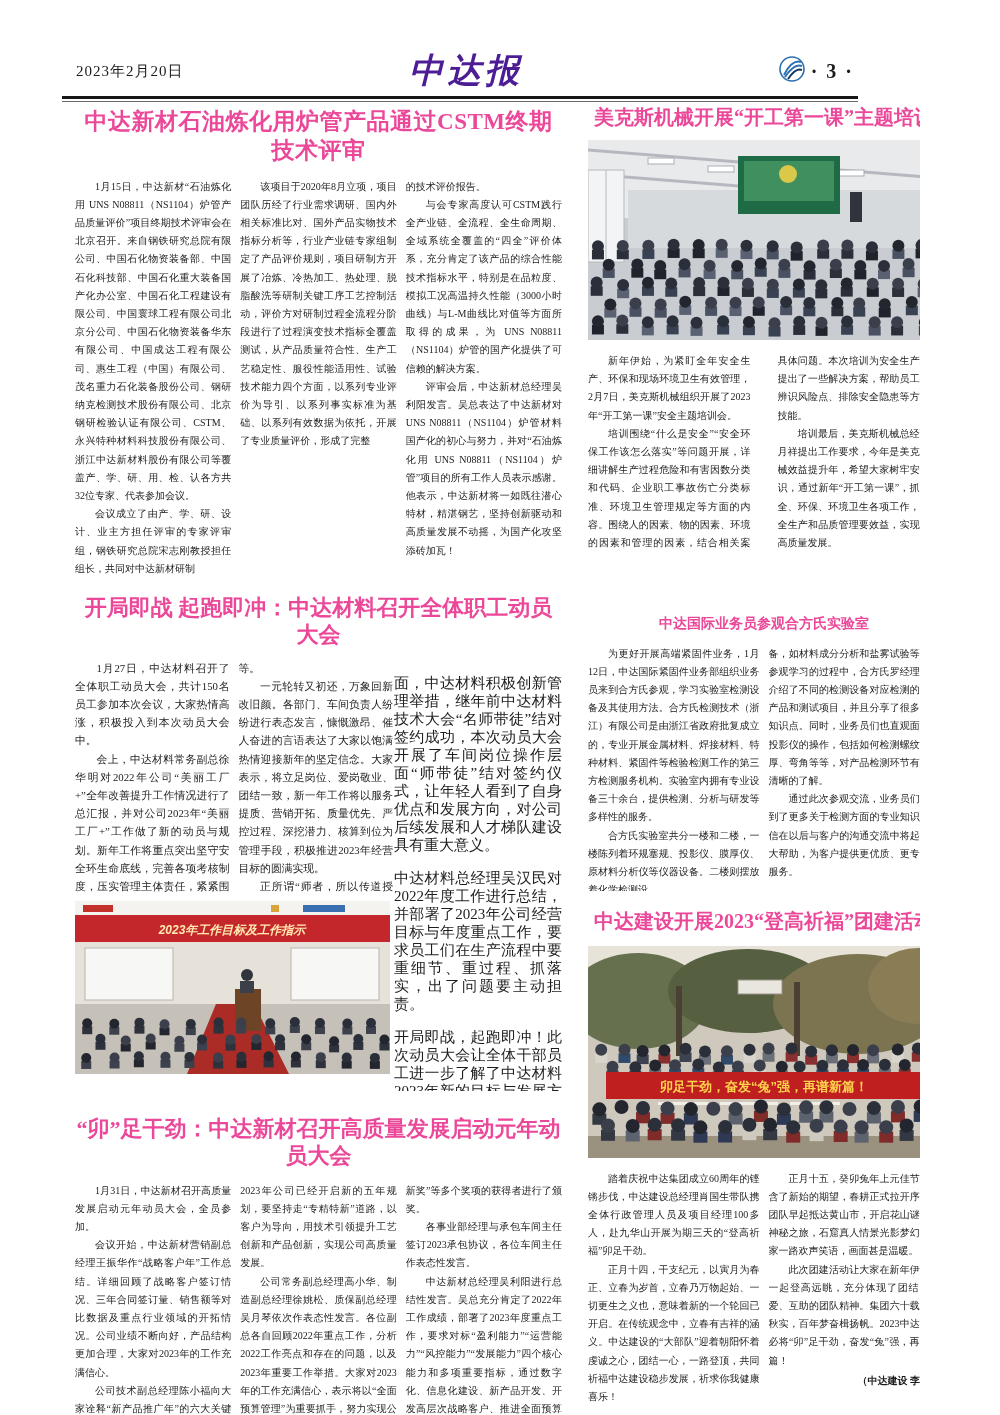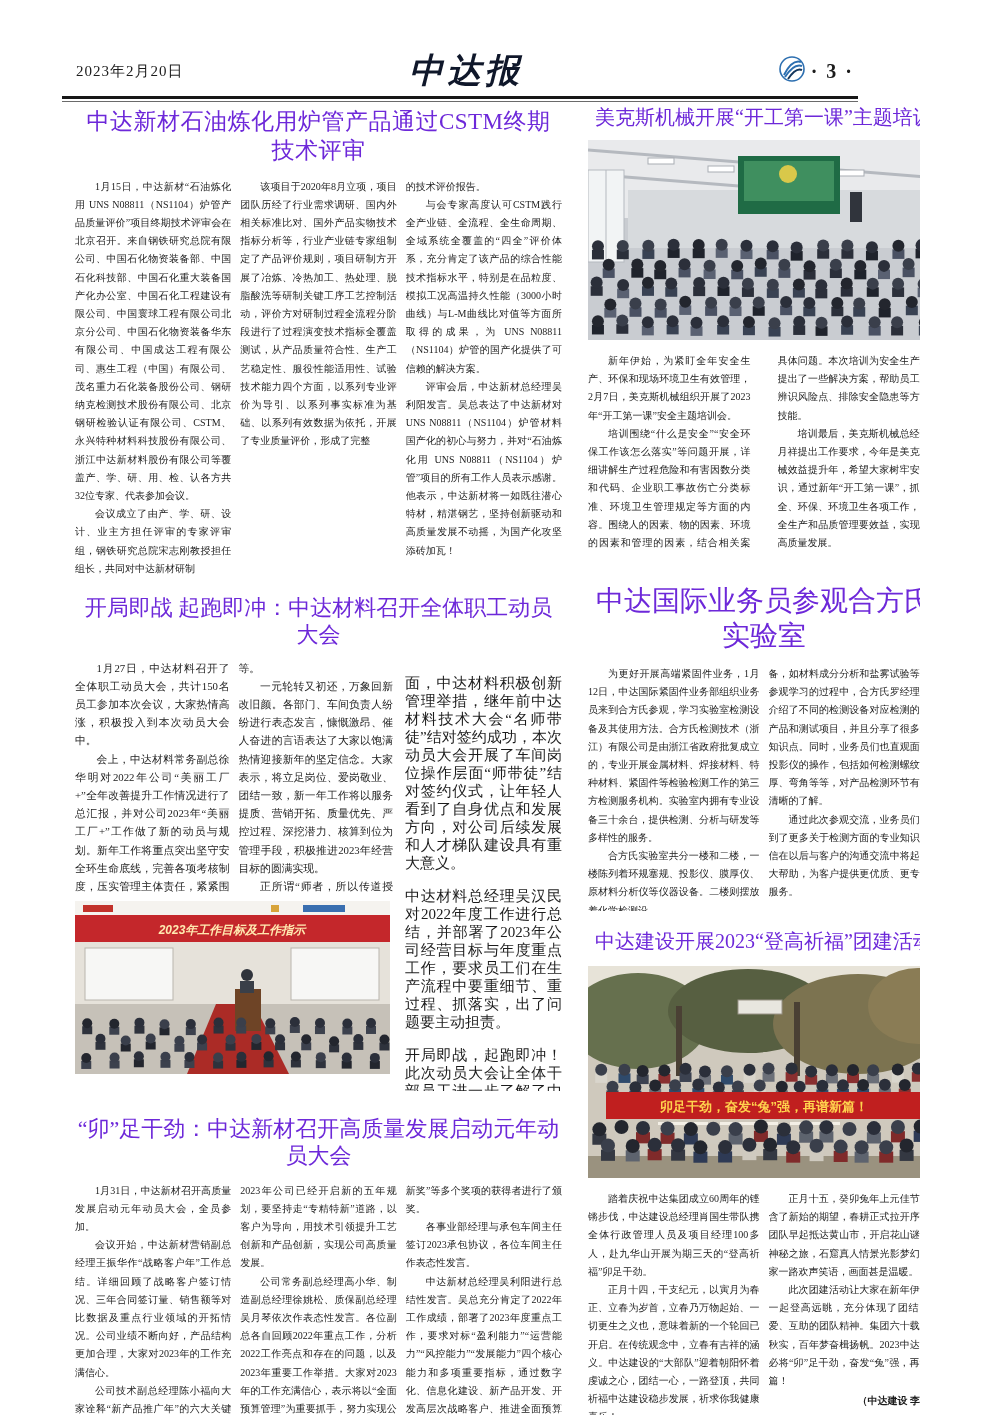--- a/index.html
+++ b/index.html
@@ -2,47 +2,47 @@
 <html><head>
 <meta charset="utf-8">
 <style>
   html,body{margin:0;padding:0;background:#ffffff;}
   .page{position:relative;width:920px;height:1415px;background:#fff;overflow:hidden;
         font-family:"Liberation Serif","DejaVu Serif",serif;color:#1c1c1c;}
   
   .hdr{position:absolute;left:62px;right:62px;top:48px;height:44px;}
   .hdr-date{position:absolute;left:14px;top:14px;font-size:15px;letter-spacing:1px;}
   .hdr-mast{position:absolute;left:12px;right:0;top:0;text-align:center;font-size:34px;font-weight:bold;
-            font-style:italic;color:#0f172a;letter-spacing:4px;}
+            font-style:italic;color:#4c1d95;letter-spacing:4px;}
   .hdr-right{position:absolute;right:4px;top:8px;display:flex;align-items:center;gap:6px;}
   .hdr-page{font-size:20px;font-weight:bold;letter-spacing:2px;}
   .rule{position:absolute;left:62px;right:62px;top:96px;border-top:3px solid #171717;}
   .rule2{position:absolute;left:62px;right:62px;top:101px;border-top:1px solid #6a6a6a;}
   
   .lcol{position:absolute;left:75px;top:108px;width:487px;}
   .rcol{position:absolute;left:588px;top:105px;width:352px;}
-  h2{margin:0;text-align:center;font-weight:normal;color:#6d28d9;line-height:1.25;}
+  h2{margin:0;text-align:center;font-weight:bold;color:#ec4899;line-height:1.25;}
   .h-a1{font-size:23px;letter-spacing:0.5px;}
   .h-a3{font-size:22px;margin-top:10px;}
   .h-a6{font-size:22px;margin-top:24px;}
   .h-a2{font-size:20px;}
-  .h-a4{font-size:28px;margin-top:33px;}
+  .h-a4{font-size:14px;margin-top:65px;}
   .h-a5{font-size:20px;margin-top:18px;}
   .body{display:flex;gap:9px;margin-top:12px;}
   .body .col{flex:1 1 0;overflow:hidden;font-size:10px;line-height:18.2px;text-align:justify;}
   .col p{margin:0;text-indent:2em;}
   .col p.cont{text-indent:0;}
   .col p.sig{text-align:right;font-weight:bold;text-indent:0;margin-top:2px;}
   .bd-a1{height:406px;}
   .bd-a2{height:198px;gap:27px;}
   .bd-a4{height:246px;}
   .bd-a5{height:240px;}
   .bd-a6{height:312px;}
   
-  .a3-body{display:flex;gap:12px;margin-top:10px;}
+  .a3-body{display:flex;gap:1px;margin-top:10px;}
   .a3-left{width:318px;flex:0 0 318px;}
   .a3-cols{display:flex;gap:9px;height:236px;overflow:hidden;}
   .a3-cols .col{flex:1 1 0;font-size:10.8px;line-height:18.2px;text-align:justify;overflow:hidden;}
   .a3-col3{flex:1 1 0;height:432px;overflow:hidden;font-size:15px;line-height:18px;text-align:justify;}
   .photo{display:block;}
   .ph-a2{margin-top:10px;}
   .ph-a3{margin-top:6px;font-style:italic;}
   .ph-a5{margin-top:12px;}
   svg text{font-family:"Liberation Sans","DejaVu Sans",sans-serif;}
 </style>

